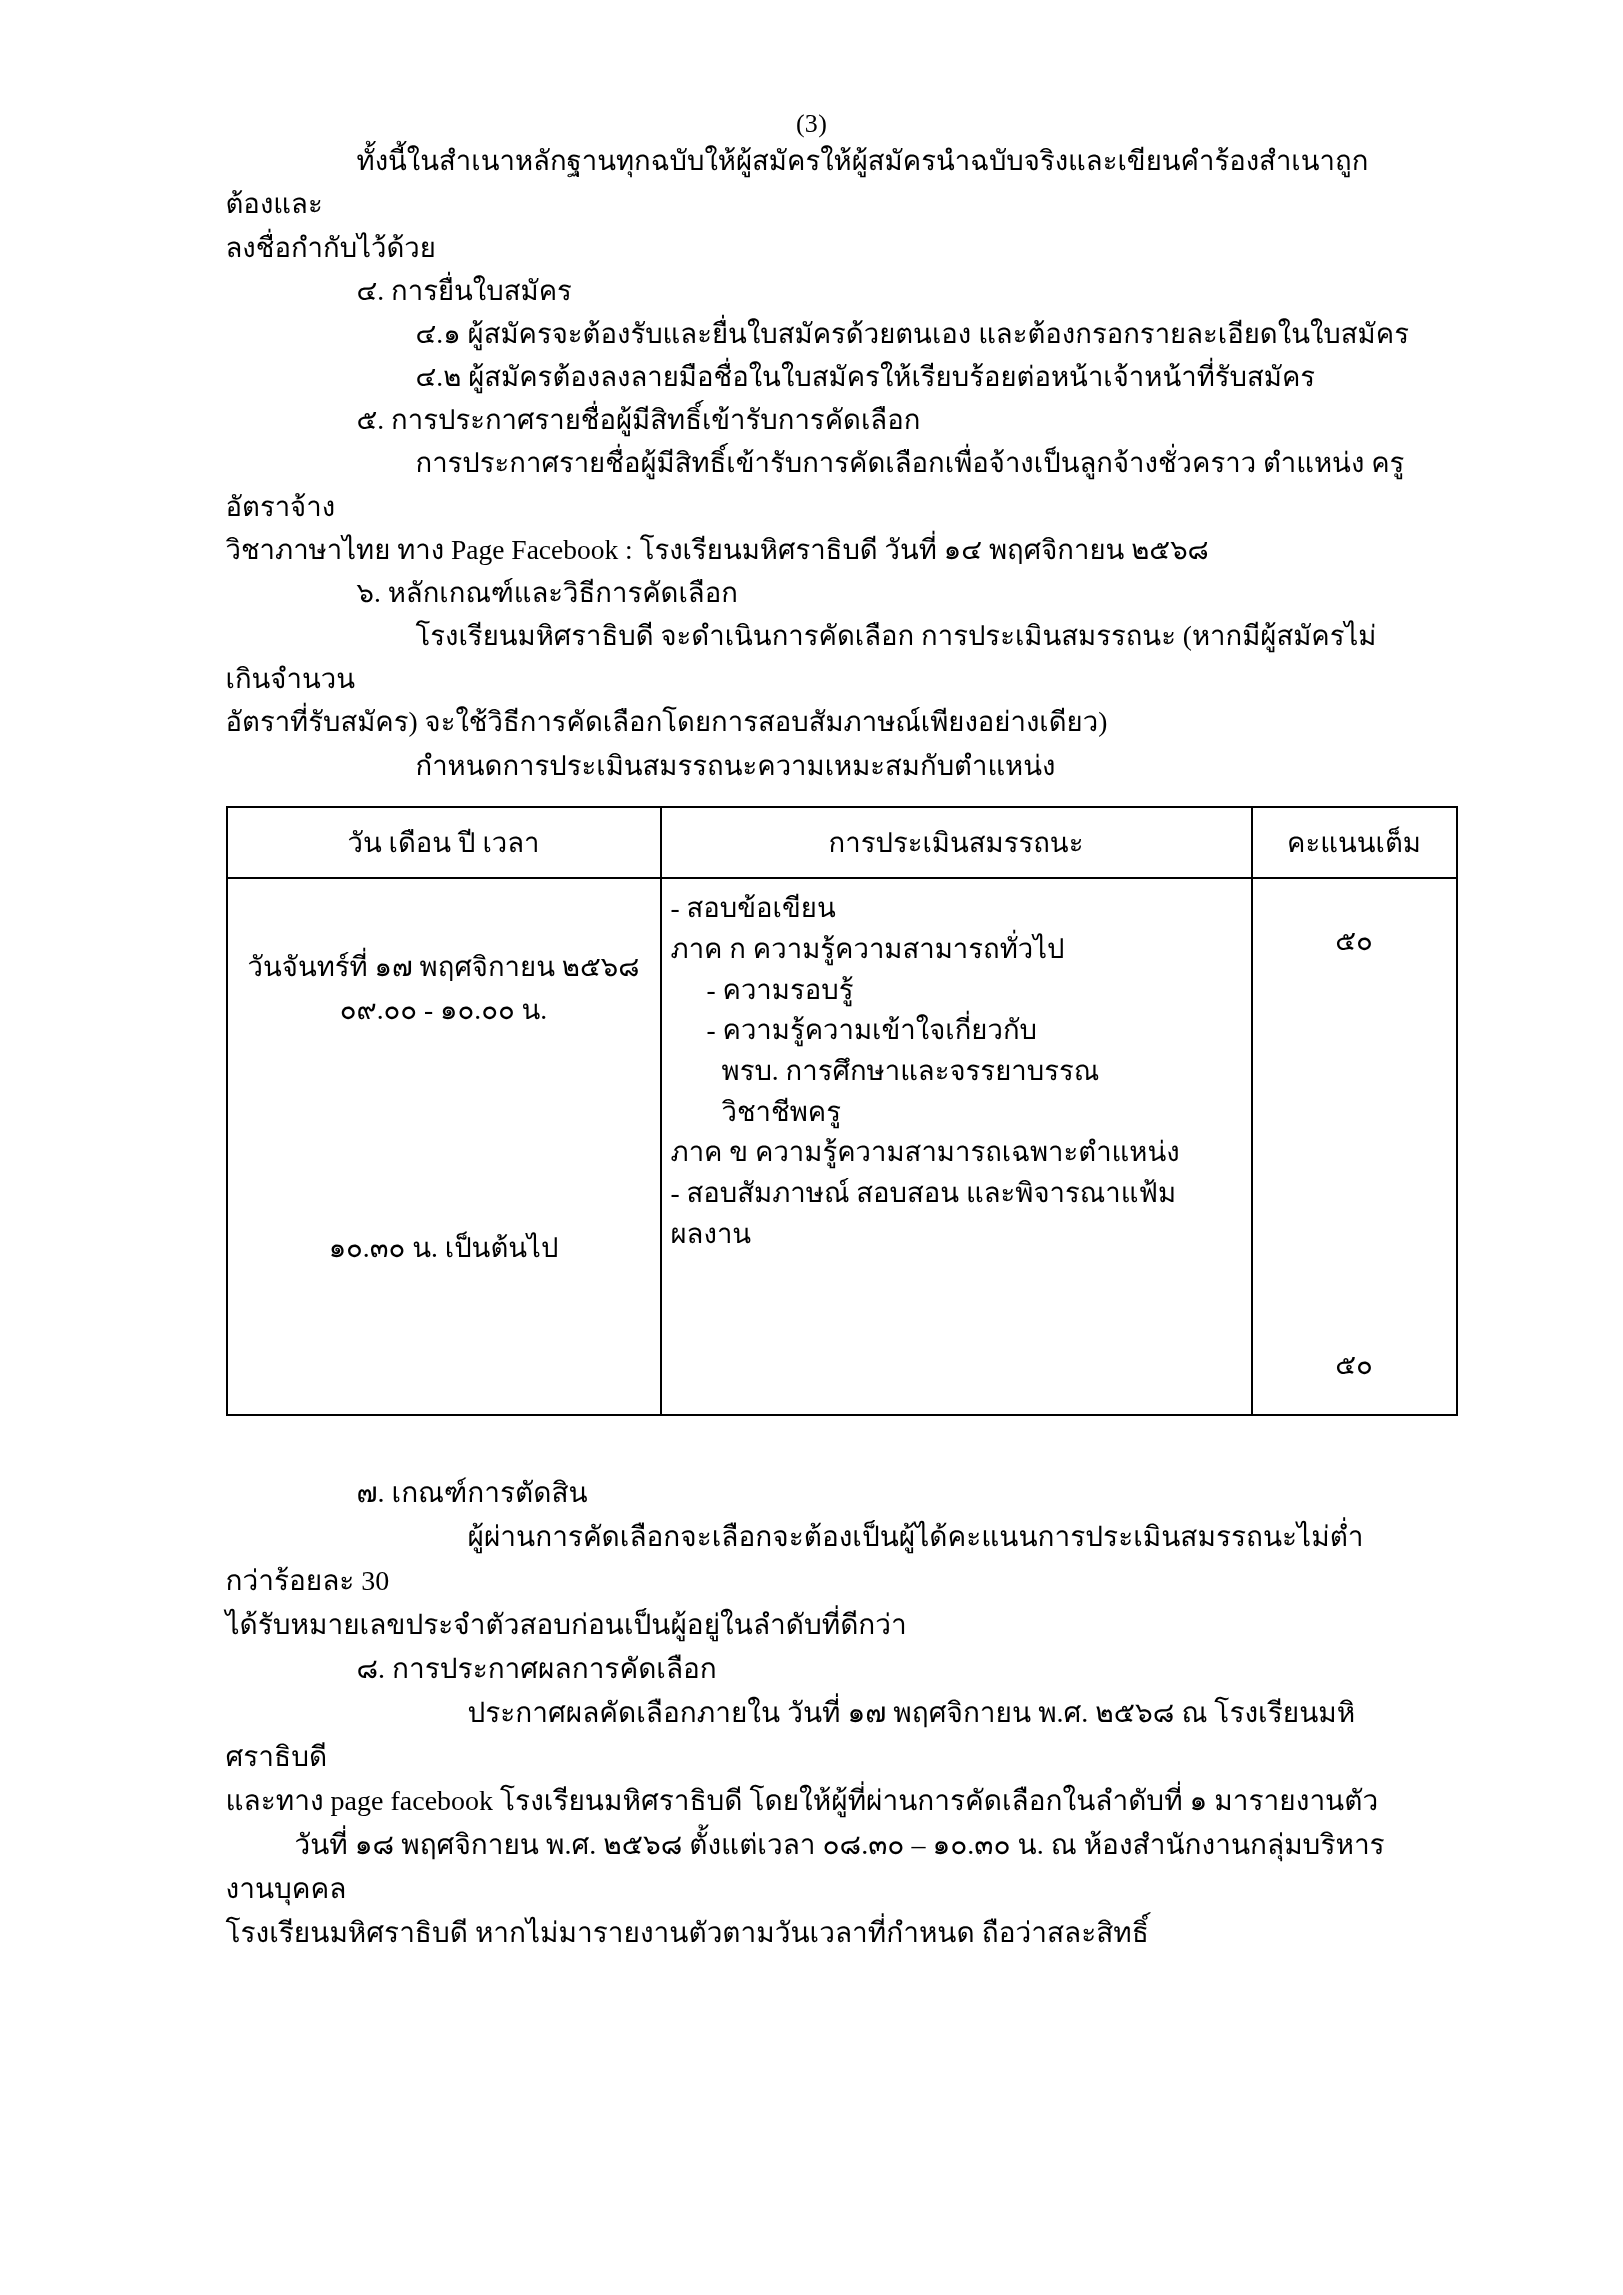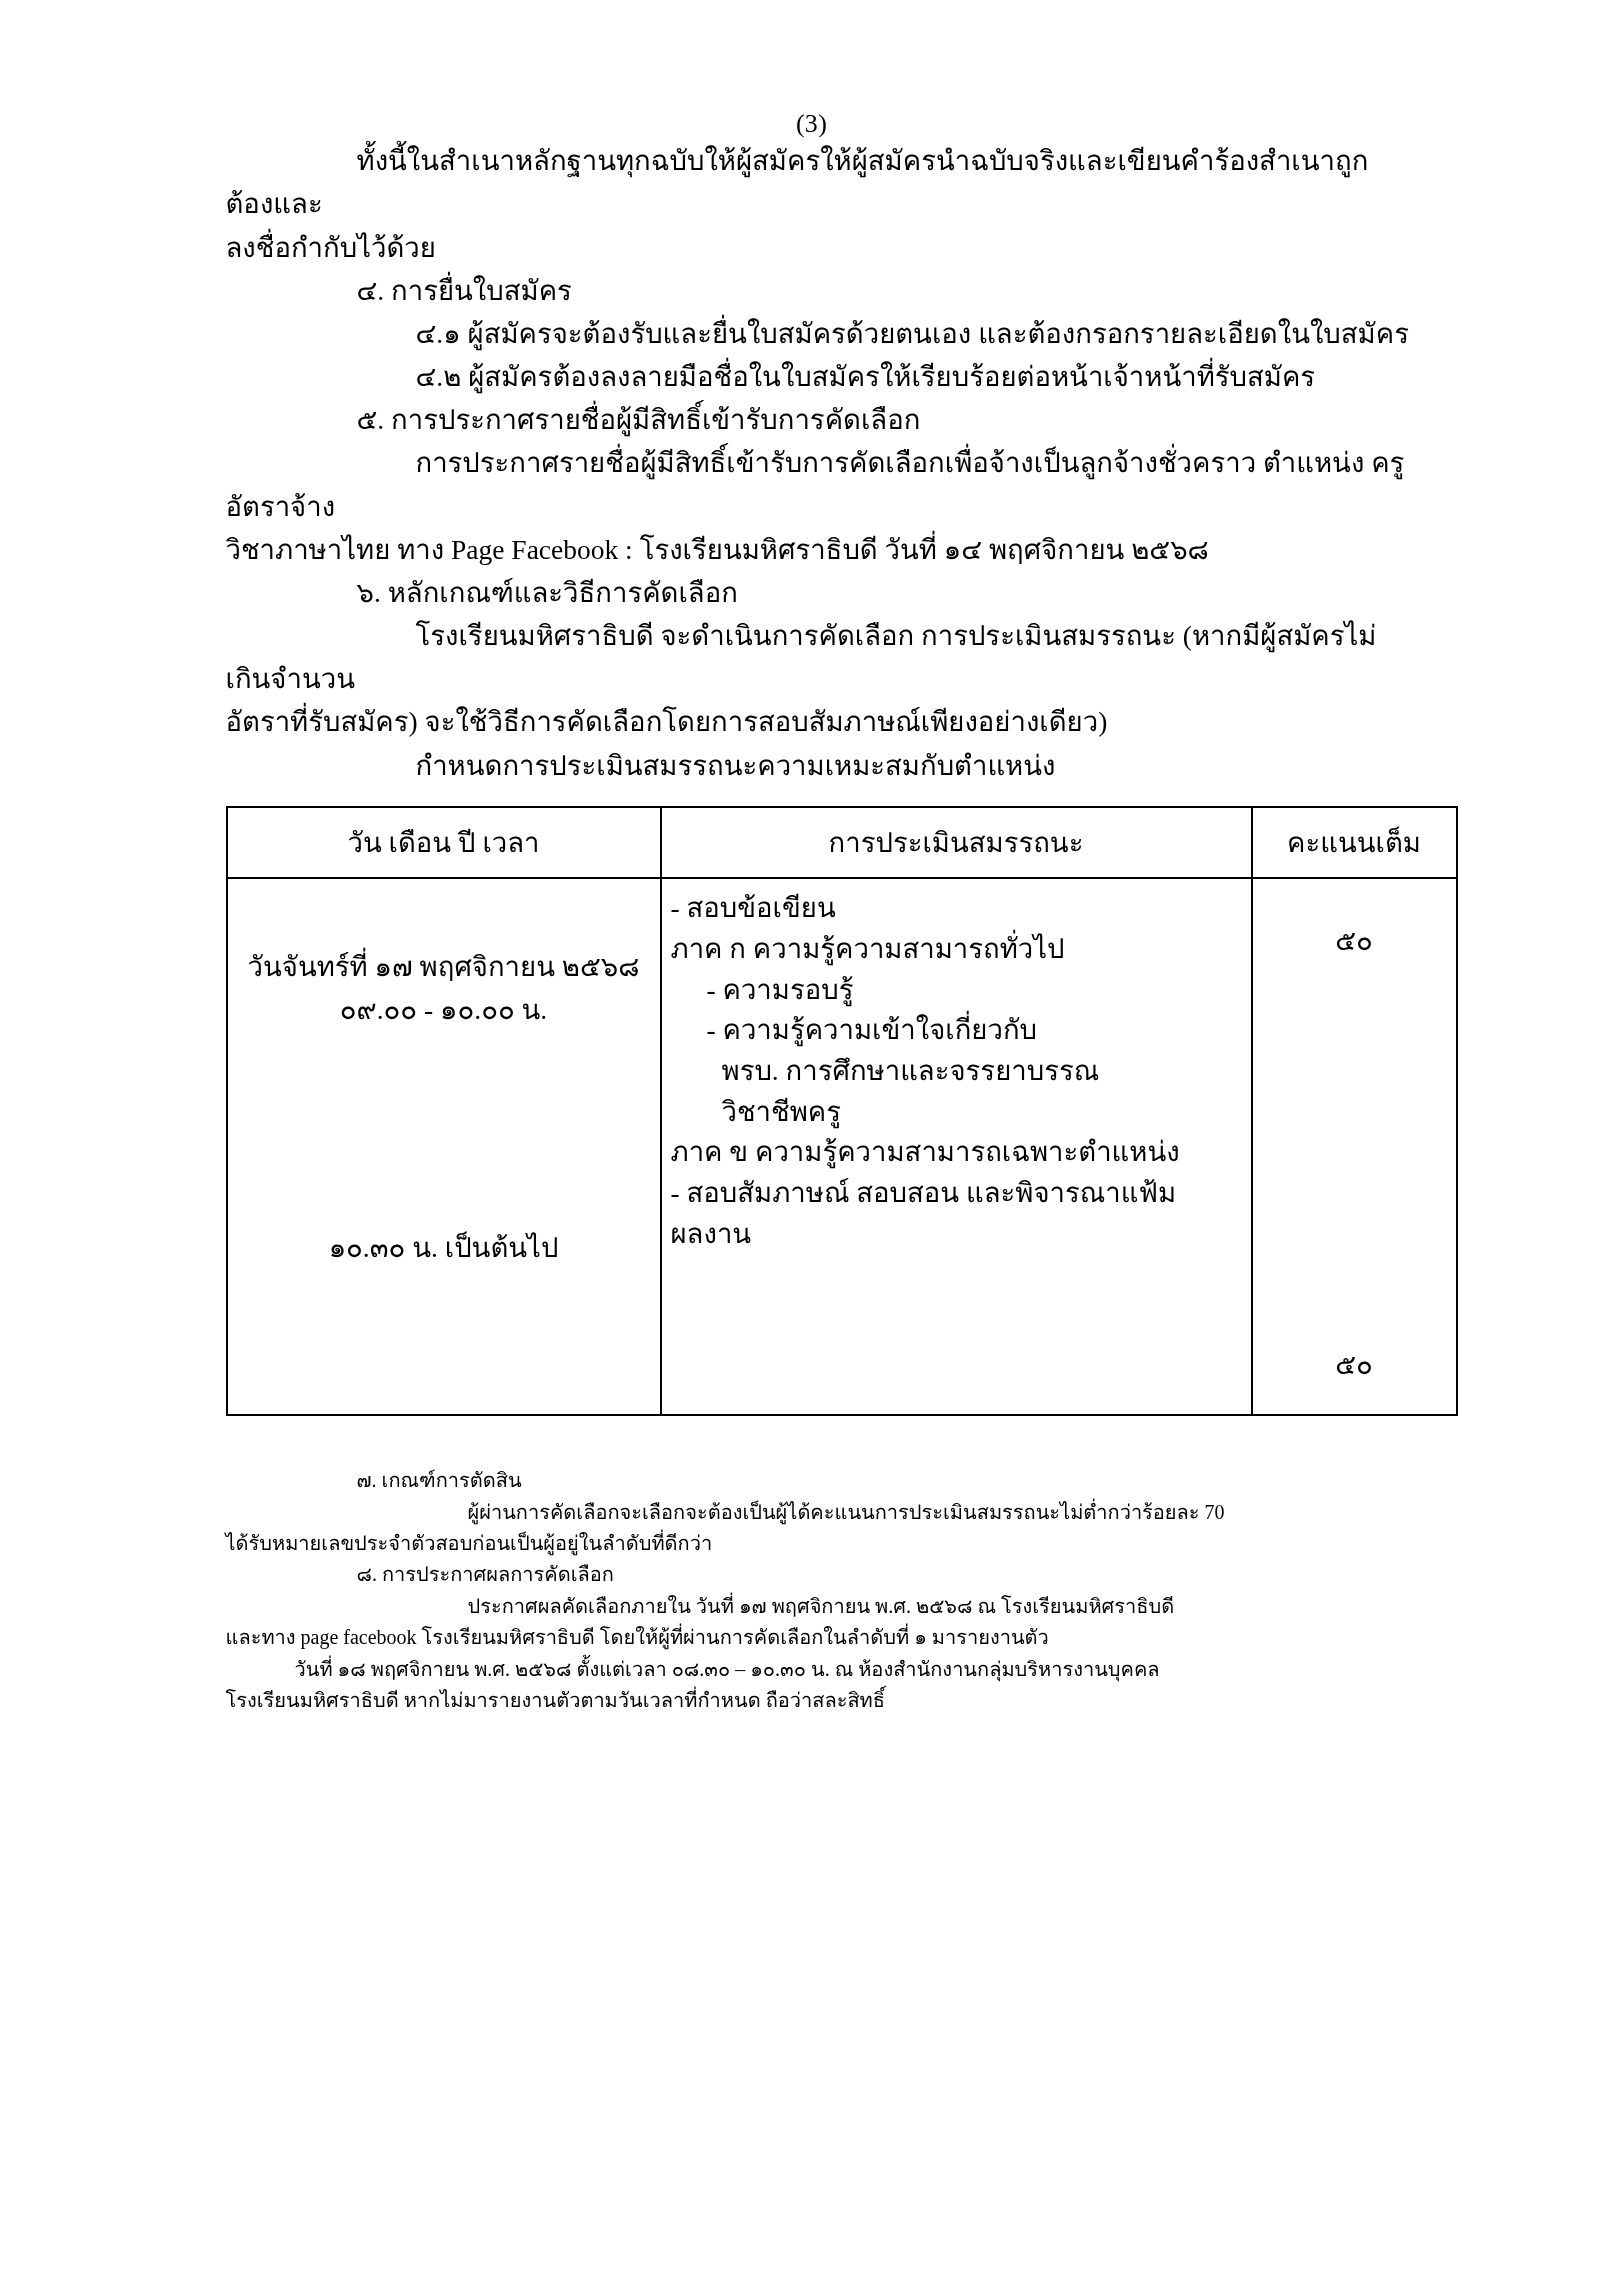--- a/index.html
+++ b/index.html
@@ -134,26 +134,26 @@
   tr.total-row td {
     border-top-width: 2.6px;
     text-align: center;
     padding: 17px 6.5px 18.3px 6.5px;
   }
   tr.total-row td.total-label {
     text-align: center;
   }
 
   .after-table {
-    margin: 8px auto;
+    margin: 14px auto;
     width: 1368px;
     padding-left: 98px;
     padding-right: 85px;
     box-sizing: border-box;
-    font-size: 20px;
+    font-size: 28px;
     line-height: 1.57;
     padding-top: 41px;
   }
   .caption-line {
     text-indent: 190px;
     margin: 0 0 9.2px 0;
   }
 </style>
 </head>
 <body>
@@ -213,21 +213,21 @@
             <div class="score-top">๕๐</div>
             <div class="score-bottom">๕๐</div>
           </td>
         </tr>
       </tbody>
     </table>
   </div>
 
   <div class="after-table">
     <p class="para indent-2">๗. เกณฑ์การตัดสิน</p>
-    <p class="para indent-4 gap-top-sm">ผู้ผ่านการคัดเลือกจะเลือกจะต้องเป็นผู้ได้คะแนนการประเมินสมรรถนะไม่ต่ำกว่าร้อยละ 70</p>
+    <p class="para indent-4 gap-top-sm">ผู้ผ่านการคัดเลือกจะเลือกจะต้องเป็นผู้ได้คะแนนการประเมินสมรรถนะไม่ต่ำกว่าร้อยละ 30</p>
     <p class="para">ได้รับหมายเลขประจำตัวสอบก่อนเป็นผู้อยู่ในลำดับที่ดีกว่า</p>
 
     <p class="para indent-2 gap-top-sm">๘. การประกาศผลการคัดเลือก</p>
     <p class="para indent-4 gap-top-sm">ประกาศผลคัดเลือกภายใน วันที่ ๑๗ พฤศจิกายน พ.ศ. ๒๕๖๘ ณ โรงเรียนมหิศราธิบดี</p>
     <p class="para">และทาง page facebook โรงเรียนมหิศราธิบดี โดยให้ผู้ที่ผ่านการคัดเลือกในลำดับที่ ๑ มารายงานตัว</p>
     <p class="para indent-1">วันที่ ๑๘ พฤศจิกายน พ.ศ. ๒๕๖๘ ตั้งแต่เวลา ๐๘.๓๐ – ๑๐.๓๐ น. ณ ห้องสำนักงานกลุ่มบริหารงานบุคคล</p>
     <p class="para">โรงเรียนมหิศราธิบดี หากไม่มารายงานตัวตามวันเวลาที่กำหนด ถือว่าสละสิทธิ์</p>
   </div>
 
 </div>

